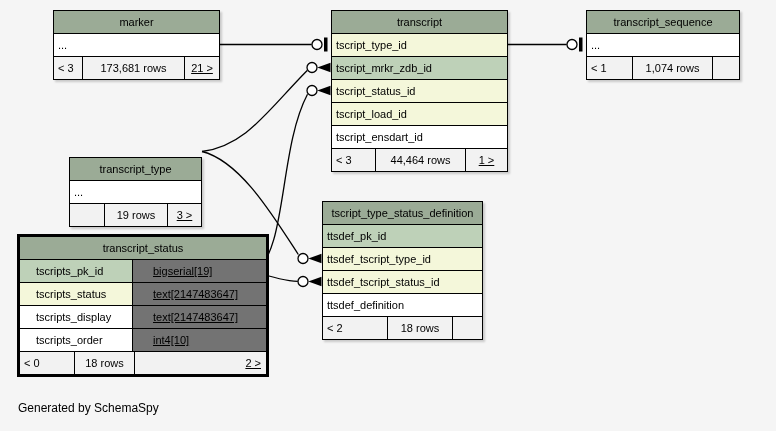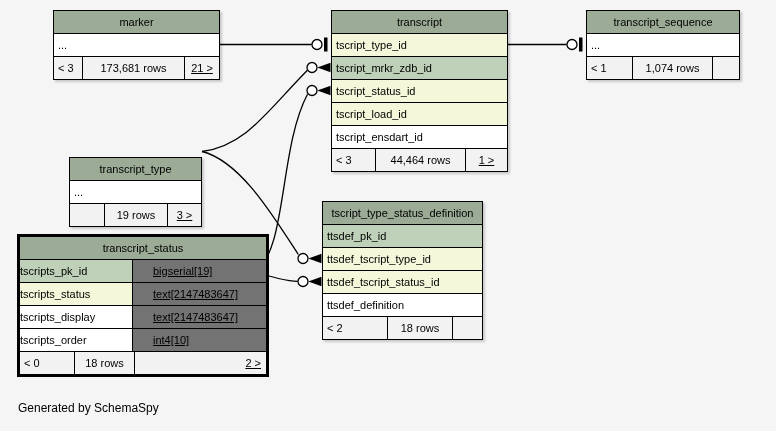--- a/index.html
+++ b/index.html
@@ -42,21 +42,21 @@
   #t-seq .tf{grid-template-columns:46px 80px 1fr;}
   #t-type{left:69px;top:117px;width:133px;margin-top:40px;}
   #t-type .tf{grid-template-columns:35px 63px 1fr;}
   #t-ttsdef{left:322px;top:201px;width:161px;}
   #t-ttsdef .tf{grid-template-columns:65px 65px 1fr;}
   #t-status{left:17px;top:234px;width:252px;border-width:3px;box-shadow:none;}
   #t-status .tf{grid-template-columns:55px 60px 1fr;}
   #t-status .tf span:last-child{text-align:right;padding-right:5px;}
 
   .cols2 .row{display:grid;grid-template-columns:113px 1fr;padding:0;}
-  .cols2 .cname{padding-left:0;border-right:1px solid #000;white-space:nowrap;overflow:hidden;}
+  .cols2 .cname{padding-left:16px;border-right:1px solid #000;white-space:nowrap;overflow:hidden;}
   .cols2 .ctype{padding-left:20px;background:#737373;white-space:nowrap;overflow:hidden;text-decoration:underline;}
 
   #note{position:absolute;left:18px;top:401px;font-size:12px;}
 </style>
 </head>
 <body style="background: rgb(245, 245, 245);">
 
 <svg class="edges" width="776" height="431">
   <g stroke="#000" stroke-width="1.3" fill="none">
     <path d="M220 44.5 H311.7"></path>

